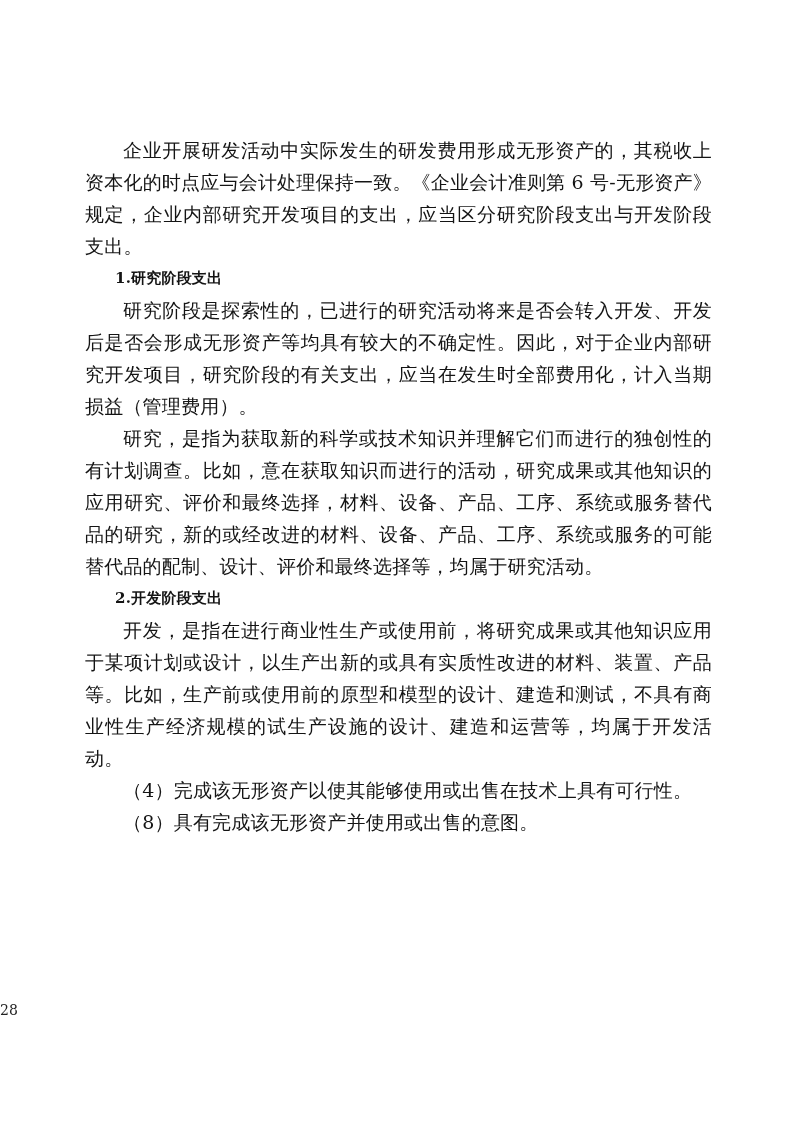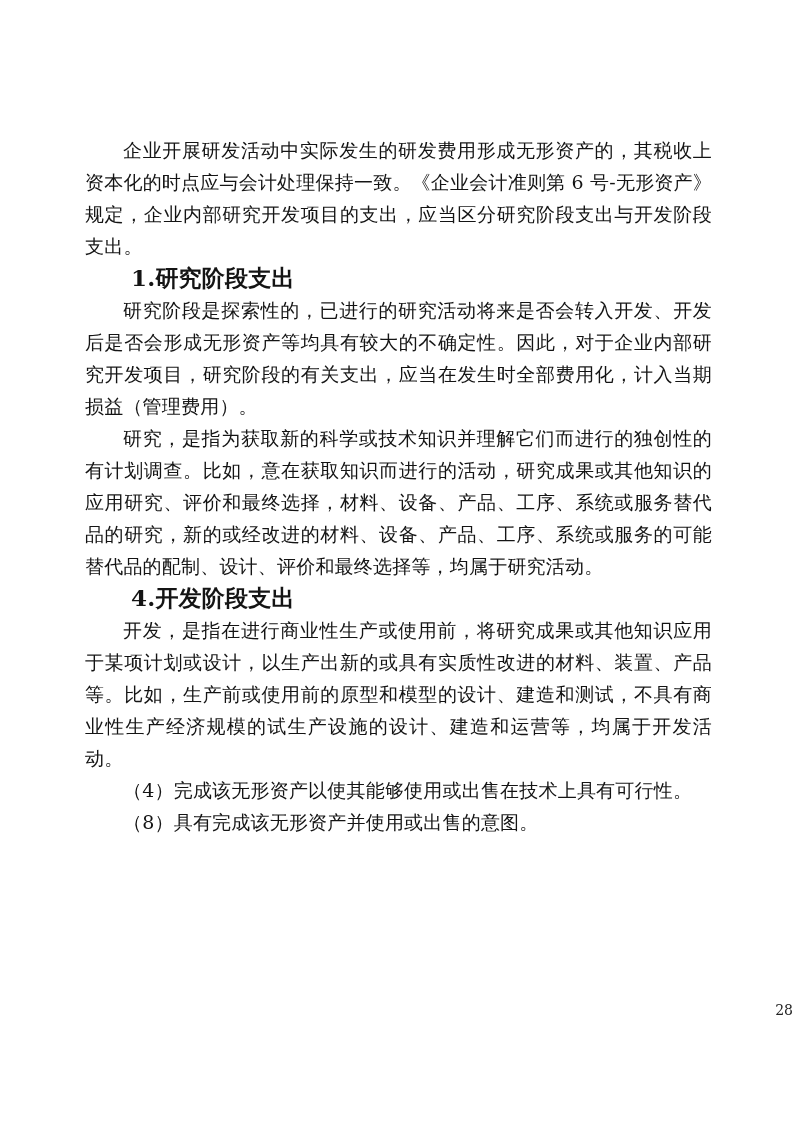--- a/index.html
+++ b/index.html
@@ -26,44 +26,44 @@
     text-align: justify;
     text-align-last: left;
     letter-spacing: 0.2px;
   }
   .para {
     margin: 0;
     text-indent: 2em;
   }
   .heading {
     margin: 0;
-    font-size: 23px;
+    font-size: 15px;
     line-height: 32px;
     font-weight: bold;
     text-indent: 2em;
   }
   .footer {
     position: absolute;
     left: 0;
     top: 1000px;
     width: 100%;
-    text-align: right;
+    text-align: left;
     font-size: 14px;
     line-height: 20px;
     color: #222;
   }
 </style>
 </head>
 <body>
 
 <div class="page">
   <div class="body-text">
     <p class="para">企业开展研发活动中实际发生的研发费用形成无形资产的，其税收上资本化的时点应与会计处理保持一致。《企业会计准则第 6 号-无形资产》规定，企业内部研究开发项目的支出，应当区分研究阶段支出与开发阶段支出。</p>
     <h3 class="heading">1.研究阶段支出</h3>
     <p class="para">研究阶段是探索性的，已进行的研究活动将来是否会转入开发、开发后是否会形成无形资产等均具有较大的不确定性。因此，对于企业内部研究开发项目，研究阶段的有关支出，应当在发生时全部费用化，计入当期损益（管理费用）。</p>
     <p class="para">研究，是指为获取新的科学或技术知识并理解它们而进行的独创性的有计划调查。比如，意在获取知识而进行的活动，研究成果或其他知识的应用研究、评价和最终选择，材料、设备、产品、工序、系统或服务替代品的研究，新的或经改进的材料、设备、产品、工序、系统或服务的可能替代品的配制、设计、评价和最终选择等，均属于研究活动。</p>
-    <h3 class="heading">4.开发阶段支出</h3>
+    <h3 class="heading">2.开发阶段支出</h3>
     <p class="para">开发，是指在进行商业性生产或使用前，将研究成果或其他知识应用于某项计划或设计，以生产出新的或具有实质性改进的材料、装置、产品等。比如，生产前或使用前的原型和模型的设计、建造和测试，不具有商业性生产经济规模的试生产设施的设计、建造和运营等，均属于开发活动。</p>
     <p class="para">（4）完成该无形资产以使其能够使用或出售在技术上具有可行性。</p>
     <p class="para">（8）具有完成该无形资产并使用或出售的意图。</p>
   </div>
   <div class="footer">28</div>
 </div>
 
 </body></html>

